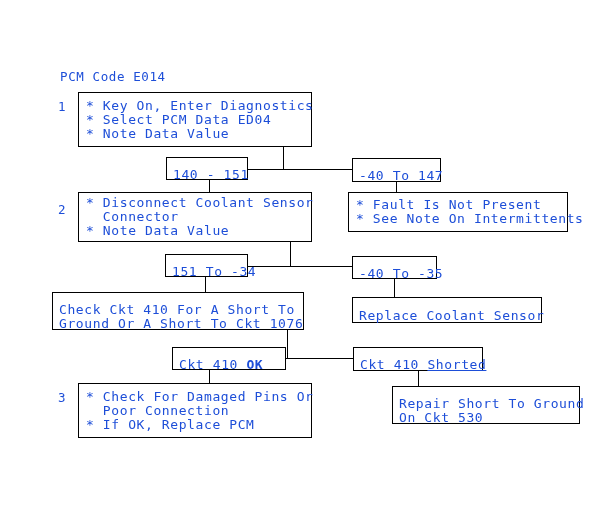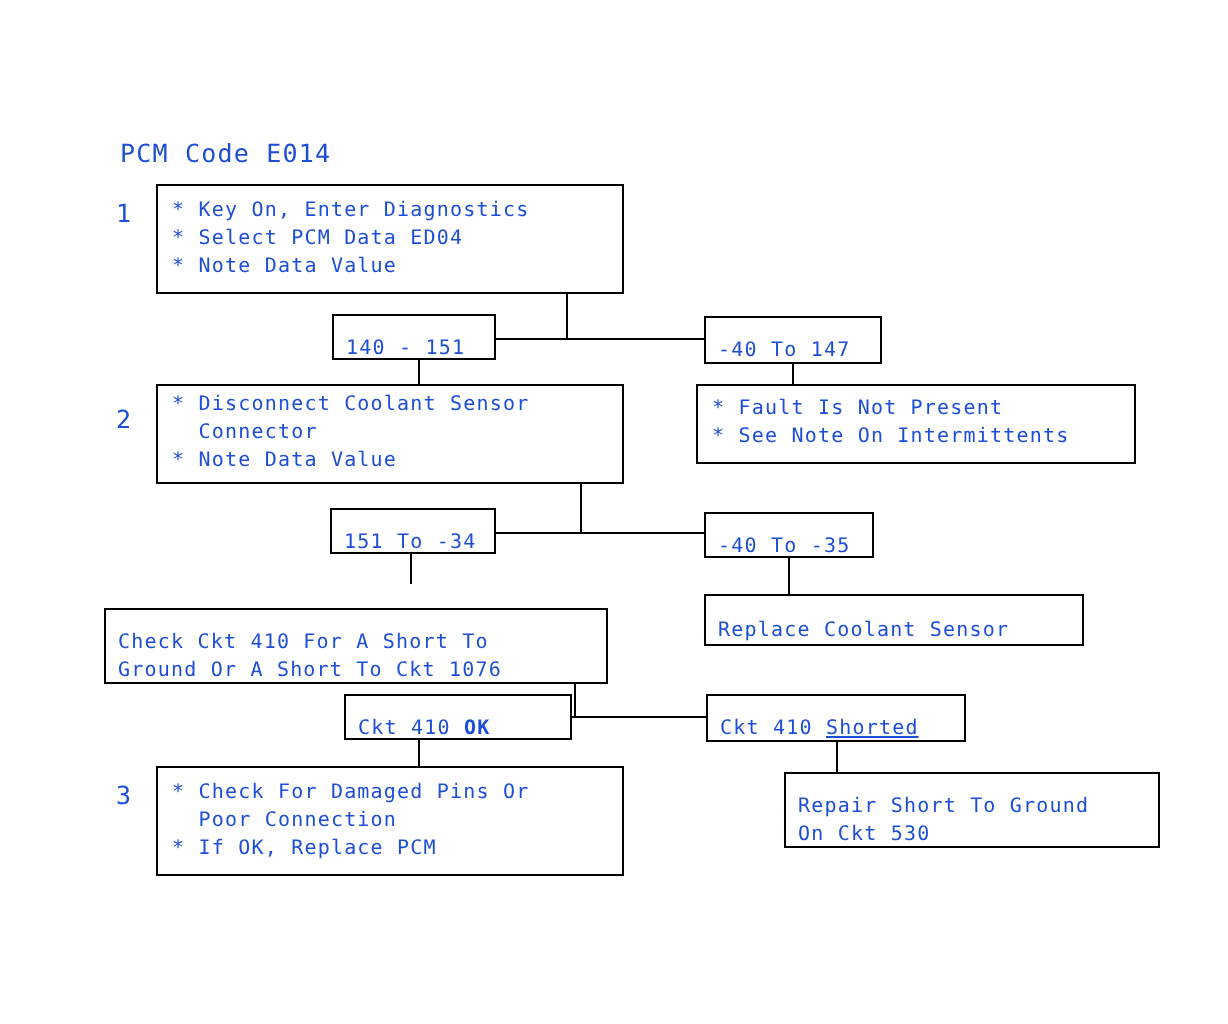--- a/index.html
+++ b/index.html
@@ -23,21 +23,21 @@
     background: #ffffff;
     box-sizing: border-box;
     display: flex;
     flex-direction: column;
     justify-content: center;
     z-index: 3;
   }
   .box .line-row {
     display: block;
     white-space: pre;
-    font-size: 10px;
+    font-size: 13px;
     line-height: 14px;
     letter-spacing: 0.6px;
   }
   .box.pad-bul { padding: 4px 5px 4px 7px; }
   .box.pad-sm  { padding: 14px 5px 2px 6px; }
   .title {
     position: absolute;
     white-space: pre;
     font-size: 12.5px;
     line-height: 14px;
@@ -122,21 +122,21 @@
   </div>
 
   <div class="box pad-sm" style="left:165px; top:254px; width:83px; height:23px;">
     <span class="line-row">151 To -34</span>
   </div>
 
   <div class="box pad-sm" style="left:352px; top:256px; width:85px; height:23px;">
     <span class="line-row">-40 To -35</span>
   </div>
 
-  <div class="box pad-sm" style="left:52px; top:304px; width:252px; height:38px;">
+  <div class="box pad-sm" style="left:52px; top:292px; width:252px; height:38px;">
     <span class="line-row">Check Ckt 410 For A Short To</span>
     <span class="line-row">Ground Or A Short To Ckt 1076</span>
   </div>
 
   <div class="box pad-sm" style="left:352px; top:297px; width:190px; height:26px;">
     <span class="line-row">Replace Coolant Sensor</span>
   </div>
 
   <div class="box pad-sm" style="left:172px; top:347px; width:114px; height:23px;">
     <span class="line-row"><span>Ckt 410 </span><b class="bold-ok">OK</b></span>

